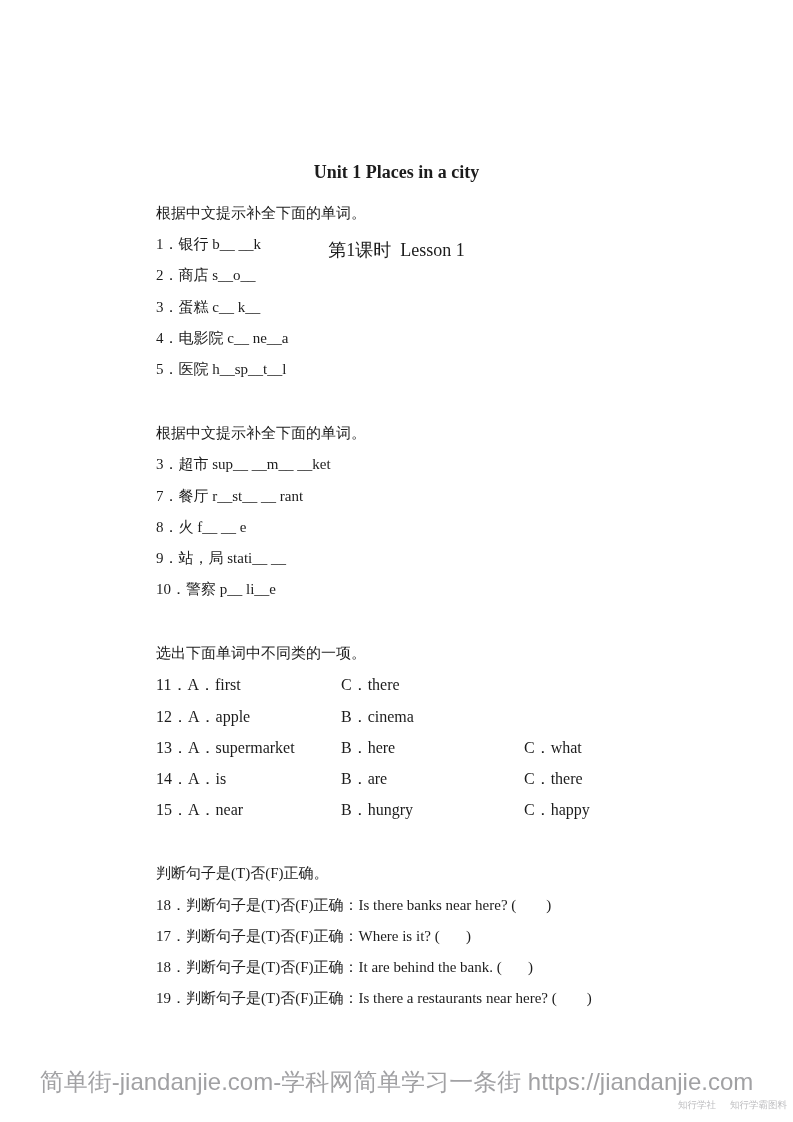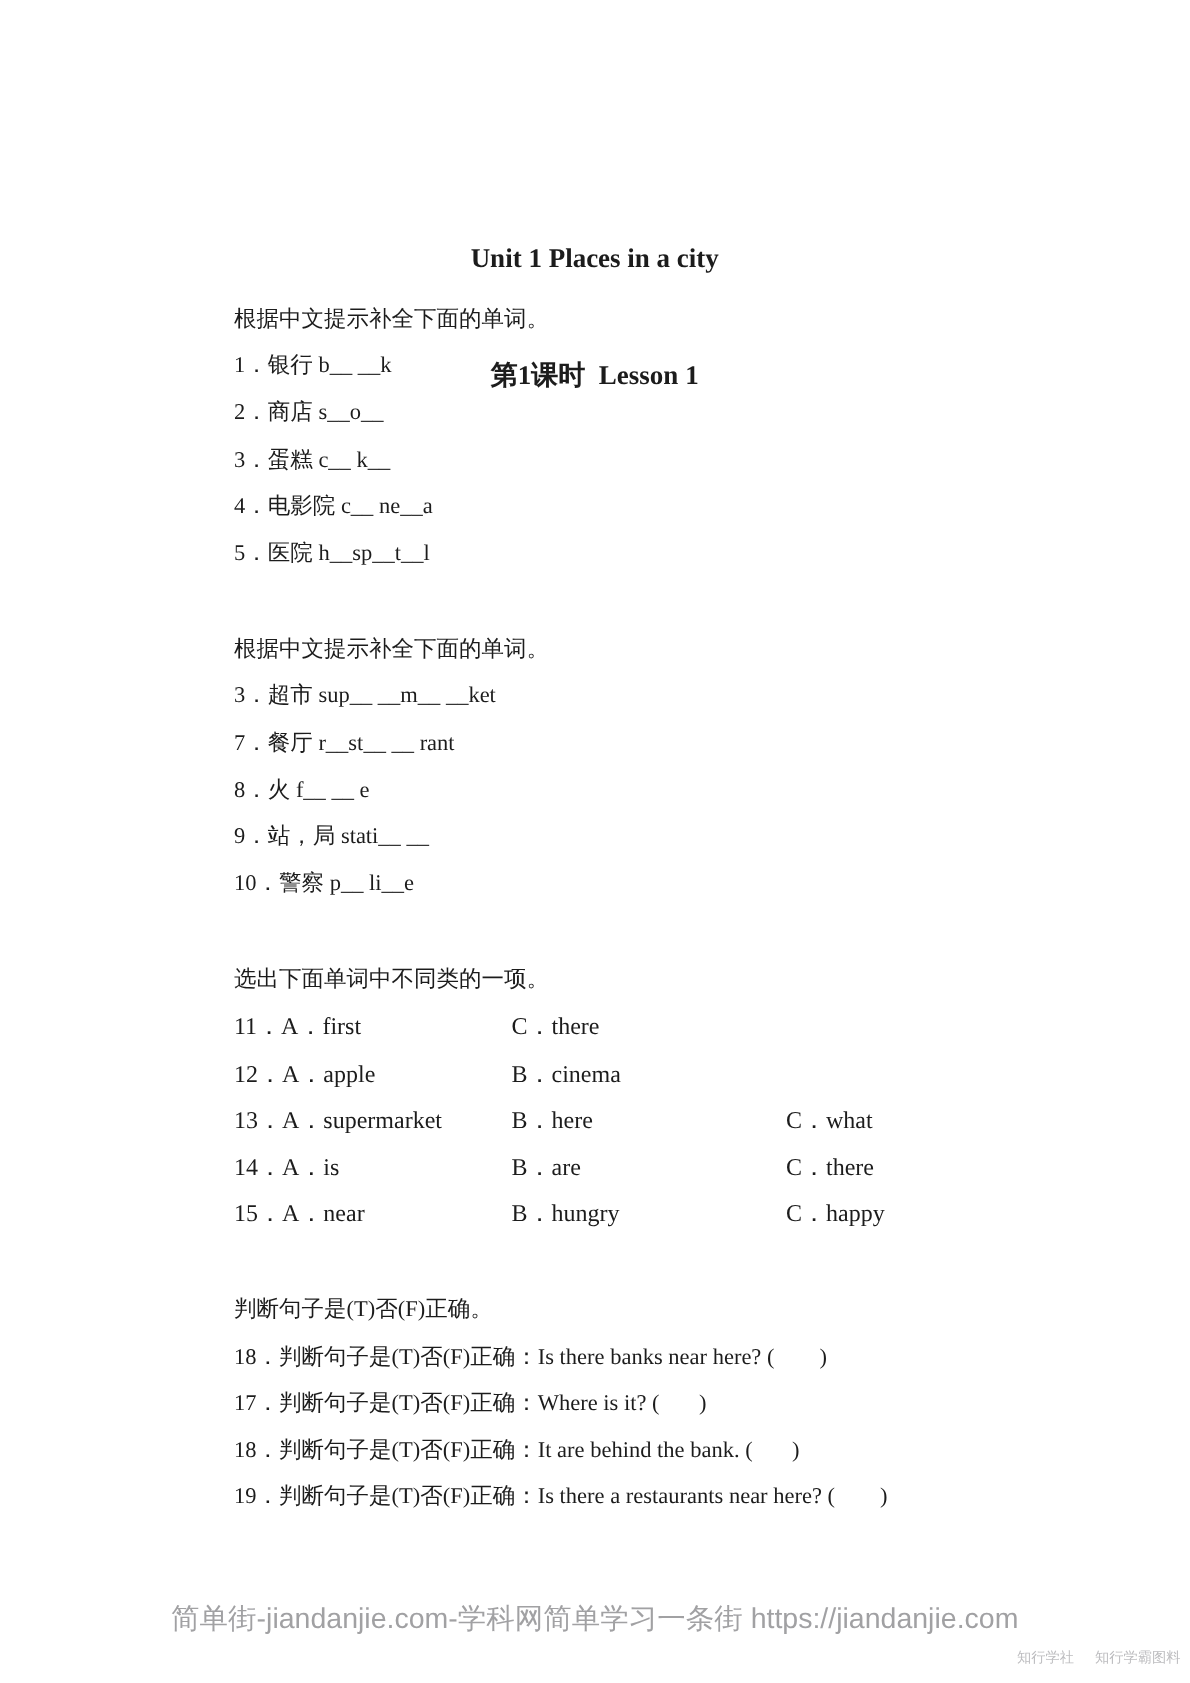--- a/index.html
+++ b/index.html
@@ -27,21 +27,21 @@
   .title-main {
     margin: 0;
     font-size: 18px;
     line-height: 24px;
     font-weight: bold;
   }
   .title-sub {
     margin: 18px 0 0 0;
     font-size: 18px;
     line-height: 24px;
-    font-weight: bold;
+    font-weight: normal;
   }
   .content {
     position: absolute;
     top: 198px;
     left: 132px;
     width: 580px;
     margin-left: 24px;
   }
   .section { margin: 0; }
   .section + .section { margin-top: 33px; }
@@ -75,21 +75,21 @@
     color: #2a2a2a;
     white-space: pre-wrap;
   }
   .footer-watermark {
     position: absolute;
     top: 1066px;
     left: 0;
     right: 0;
     text-align: center;
     font-family: "Liberation Sans", "DejaVu Sans", sans-serif;
-    font-size: 19px;
+    font-size: 24px;
     color: #97979a;
     opacity: 0.9;
     white-space: nowrap;
   }
   .corner-stamps {
     position: absolute;
     top: 1099px;
     right: 6px;
     display: flex;
     gap: 14px;

